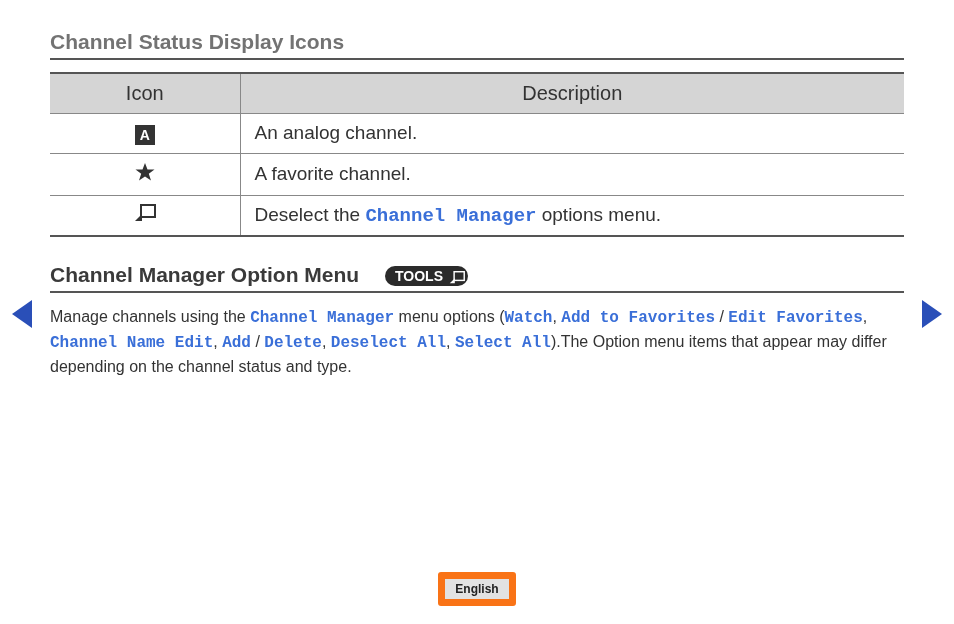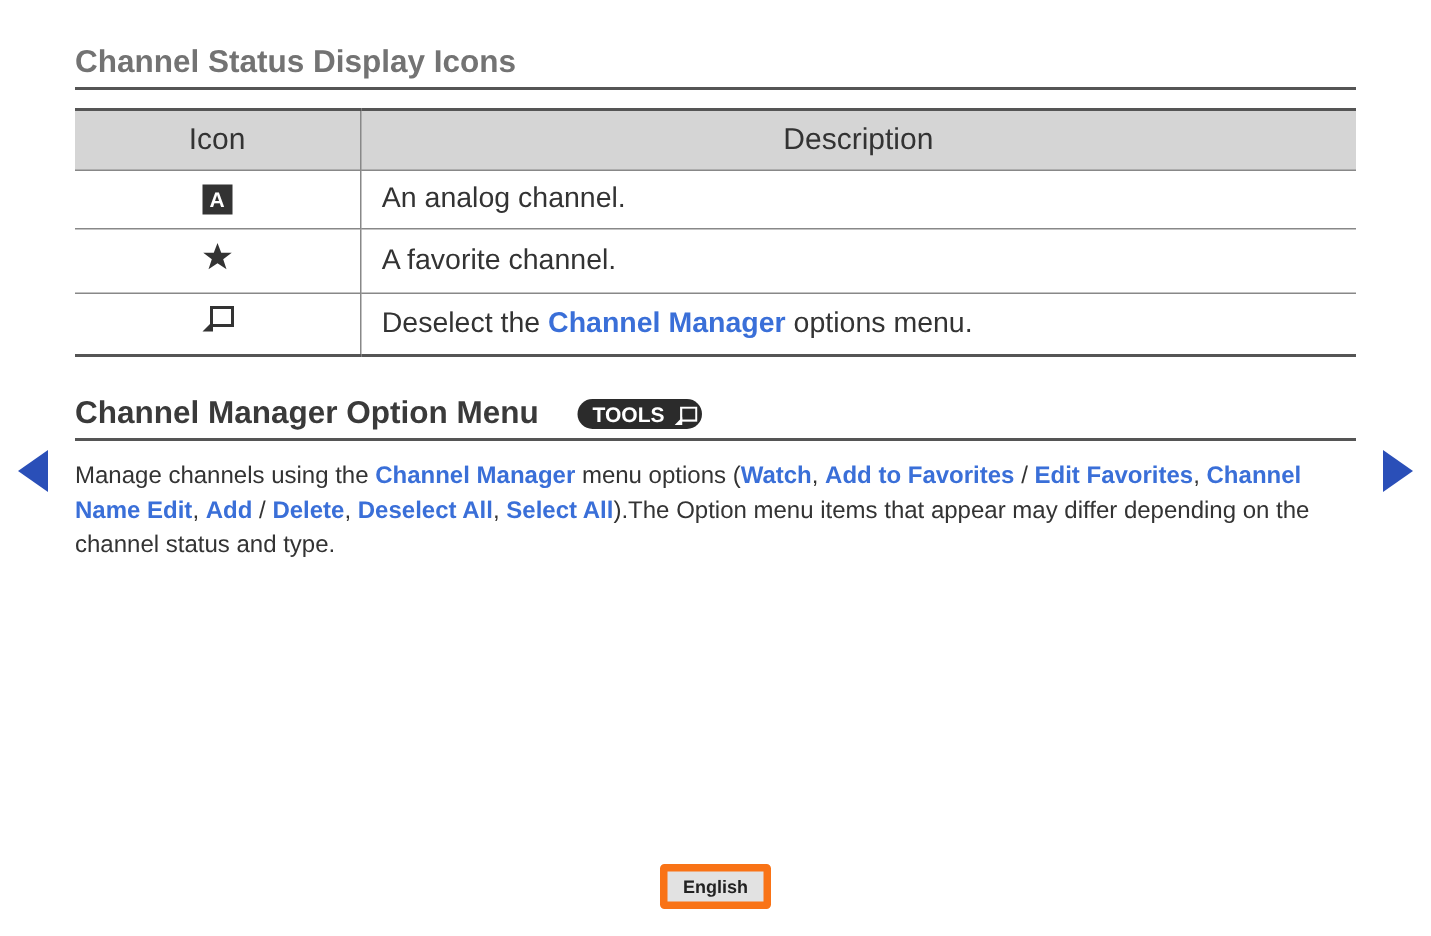--- a/index.html
+++ b/index.html
@@ -96,20 +96,21 @@
       margin-left: 2px;
     }
     .body-text {
       font-size: 16px;
       line-height: 1.45;
       color: #333;
     }
     .ref {
       color: #3a6fd8;
       font-weight: bold;
+      font-family: Liberation Mono, monospace;
     }
     .nav-left, .nav-right {
       position: absolute;
       top: 300px;
       width: 0;
       height: 0;
     }
     .nav-left {
       left: 12px;
       border-top: 14px solid transparent;
@@ -125,21 +126,21 @@
     .footer {
       position: absolute;
       left: 0;
       right: 0;
       bottom: 18px;
       text-align: center;
     }
     .lang-badge {
       display: inline-block;
       background: #e2e2e2;
-      border: 5px solid #f97316;
+      border: 7px solid #f97316;
       border-radius: 3px;
       padding: 3px 10px;
       font-size: 12px;
       color: #222;
       font-weight: bold;
     }
   </style>
 </head>
 <body>
 

